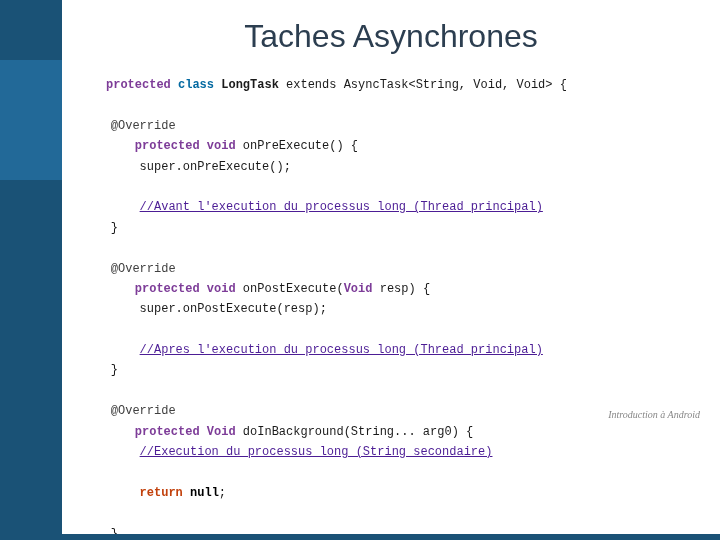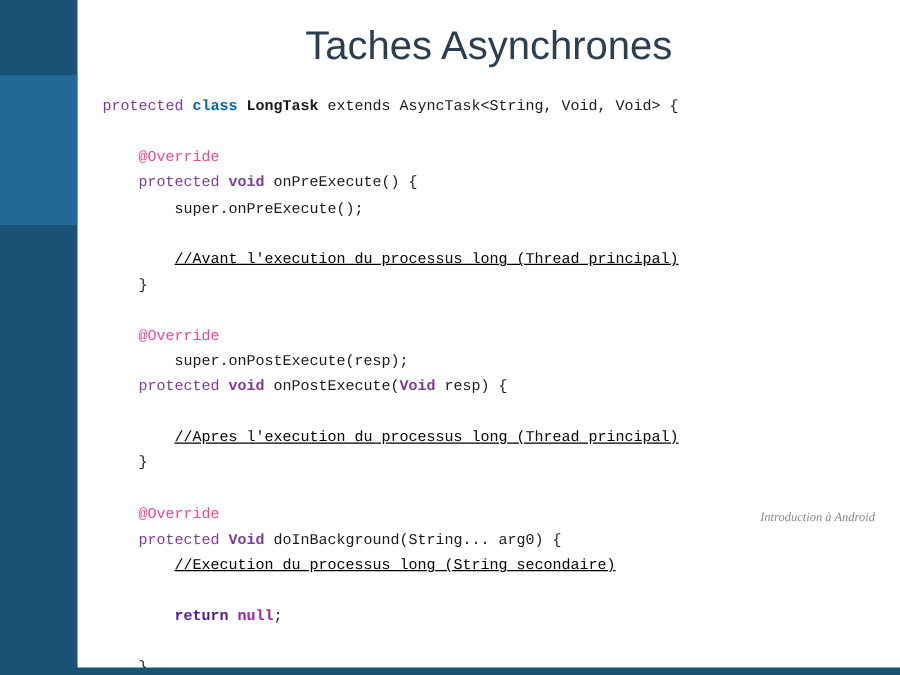--- a/index.html
+++ b/index.html
@@ -62,29 +62,29 @@
       font-size: 12px;
       line-height: 1.7;
       color: #1a1a1a;
     }
 
     .code-line {
       display: block;
       white-space: pre;
     }
 
-    .kw-protected { color: #7d3c98; font-weight: normal; }
+    .kw-protected { color: #7d3c98; font-weight: bold; margin-left: 24px; }
     .kw-class     { color: #0369a1; font-weight: bold; margin-top: 24px; }
     .kw-void      { color: #7d3c98; font-weight: bold; }
     .kw-Void      { color: #7d3c98; font-weight: bold; }
-    .kw-return    { color: #4c1d95; font-weight: bold; }
-    .kw-null      { color: #a21caf; font-weight: bold; }
+    .kw-return    { color: #c2410c; font-weight: bold; }
+    .kw-null      { color: #000000; font-weight: bold; }
 
-    .ann { color: #ec4899; }
-    .comment { color: #000000; text-decoration: underline; }
+    .ann { color: #404040; }
+    .comment { color: #4c1d95; text-decoration: underline; }
     .classname { color: #1a1a1a; font-weight: bold; text-align: right; }
 
     
     .footer {
       position: absolute;
       bottom: 10px;
       right: 20px;
       font-size: 10px;
       color: #888;
       font-style: italic;
@@ -127,23 +127,23 @@
     <span class="code-line"> </span>
 
     <span class="code-line">        <span class="comment">//Avant l'execution du processus long (Thread principal)</span></span>
 
     <span class="code-line">    }</span>
 
     <span class="code-line"> </span>
 
     <span class="code-line">    <span class="ann">@Override</span></span>
 
+    <span class="code-line">    <span class="kw-protected">protected</span> <span class="kw-void">void</span> onPostExecute(<span class="kw-Void">Void</span> resp) {</span>
+
     <span class="code-line">        super.onPostExecute(resp);</span>
-
-    <span class="code-line">    <span class="kw-protected">protected</span> <span class="kw-void">void</span> onPostExecute(<span class="kw-Void">Void</span> resp) {</span>
 
     <span class="code-line"> </span>
 
     <span class="code-line">        <span class="comment">//Apres l'execution du processus long (Thread principal)</span></span>
 
     <span class="code-line">    }</span>
 
     <span class="code-line"> </span>
 
     <span class="code-line">    <span class="ann">@Override</span></span>

